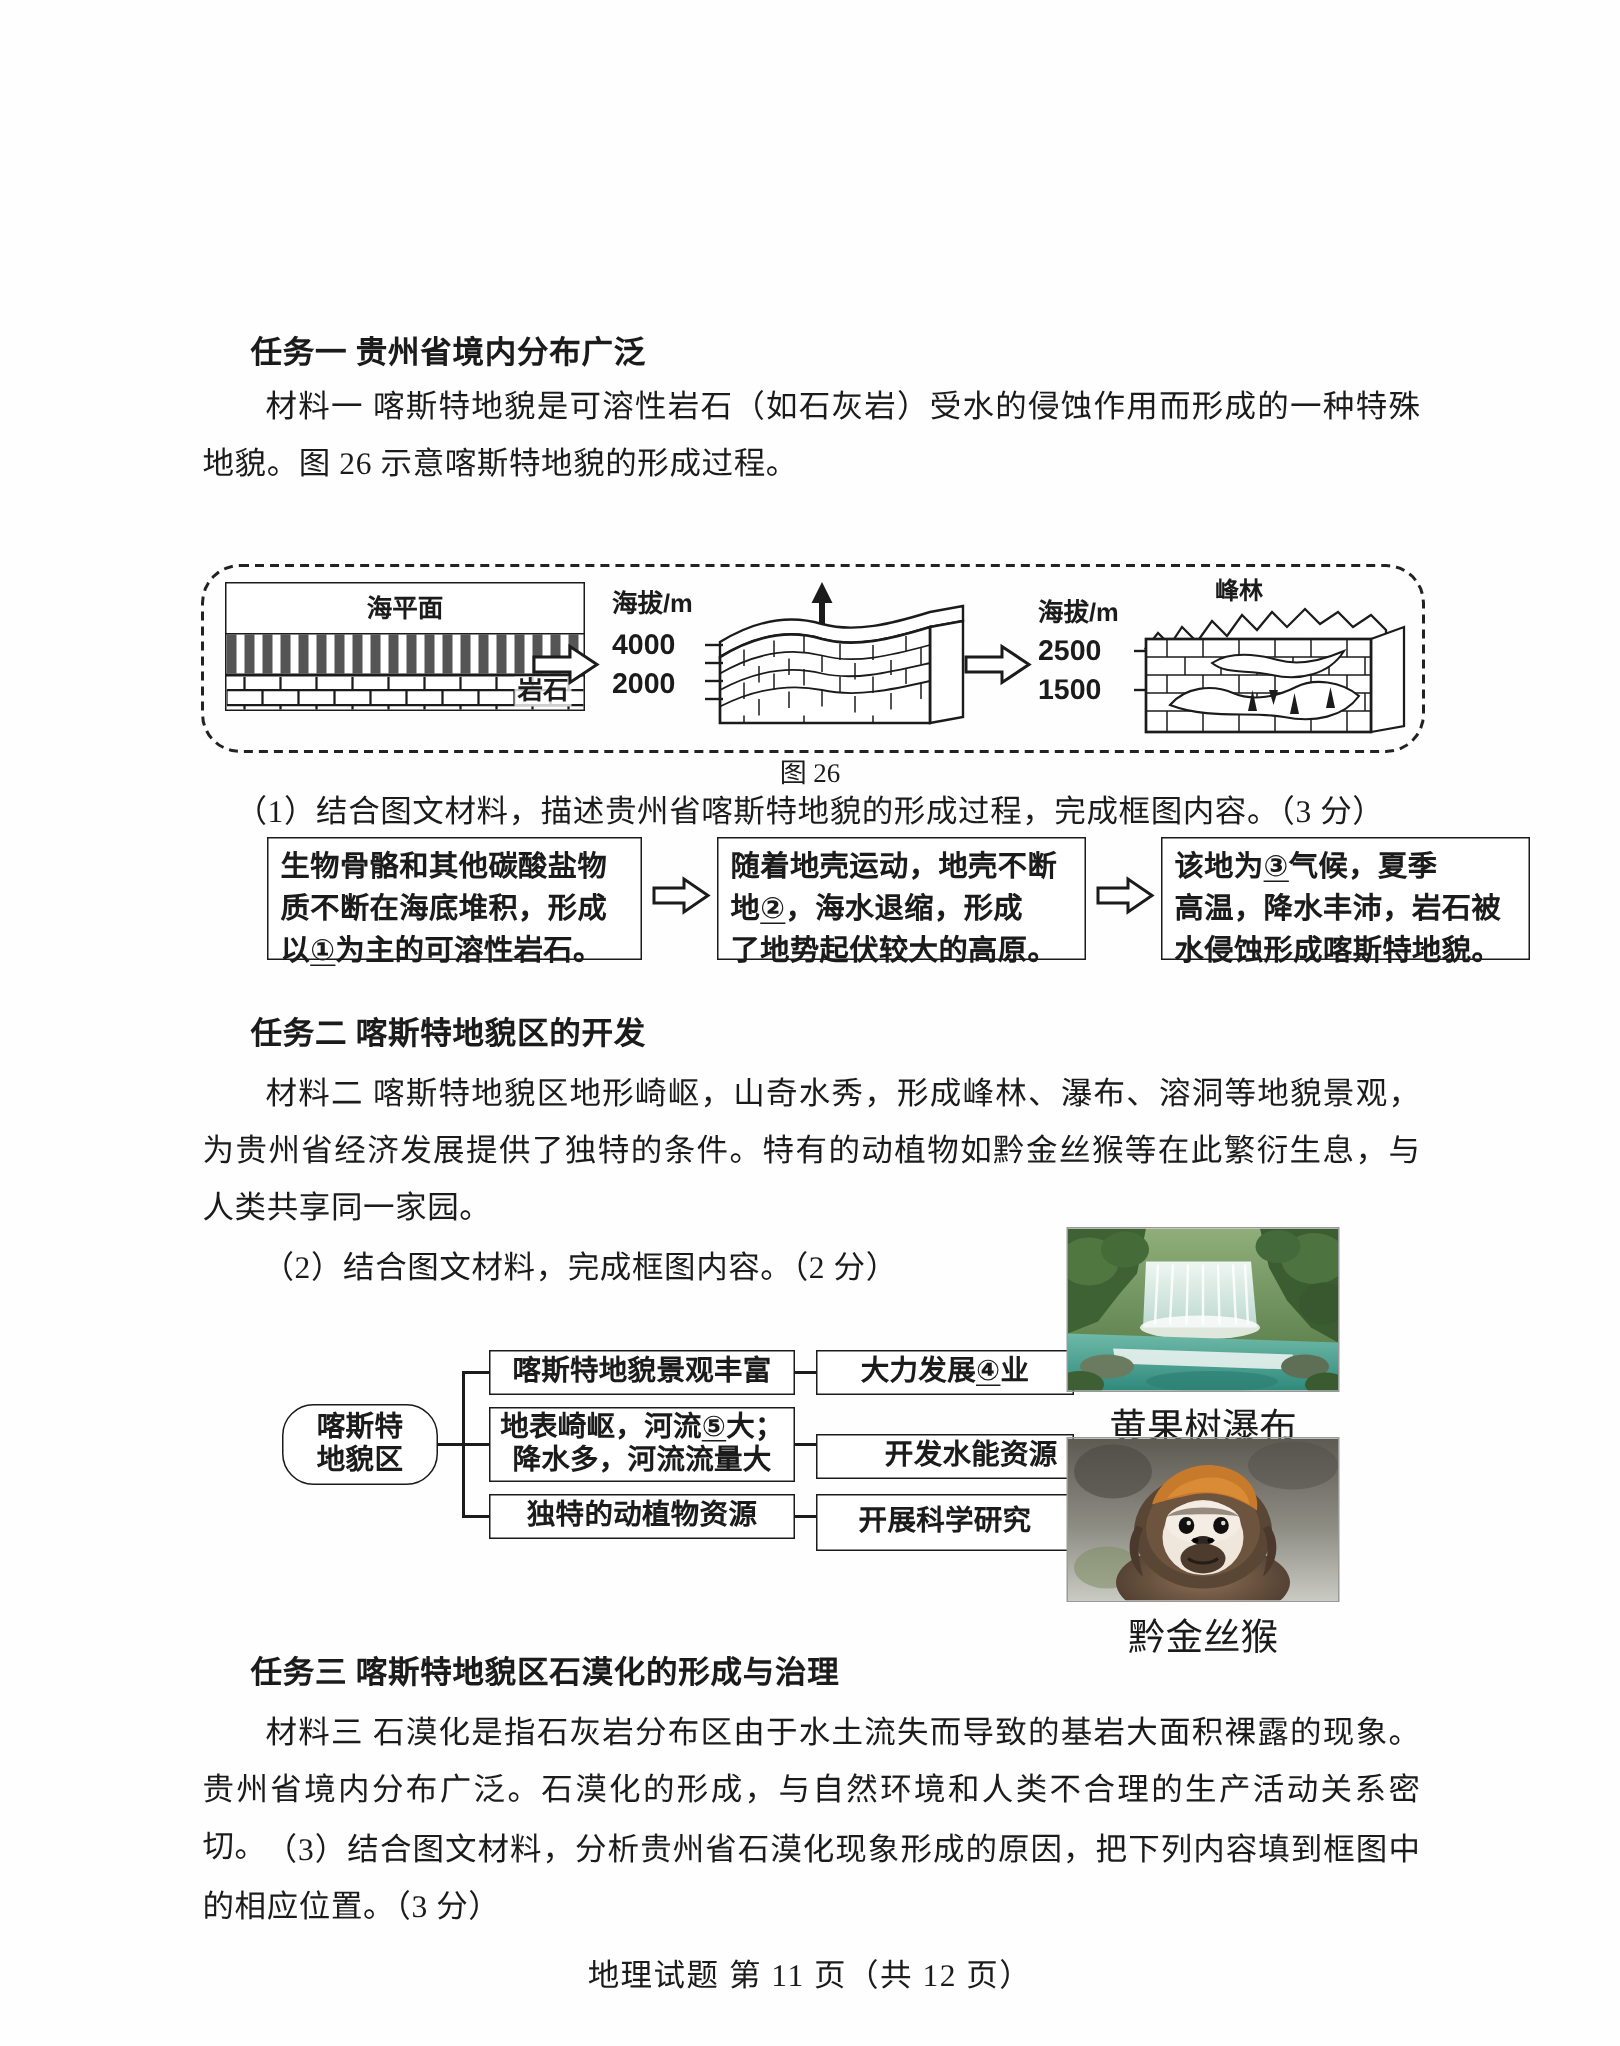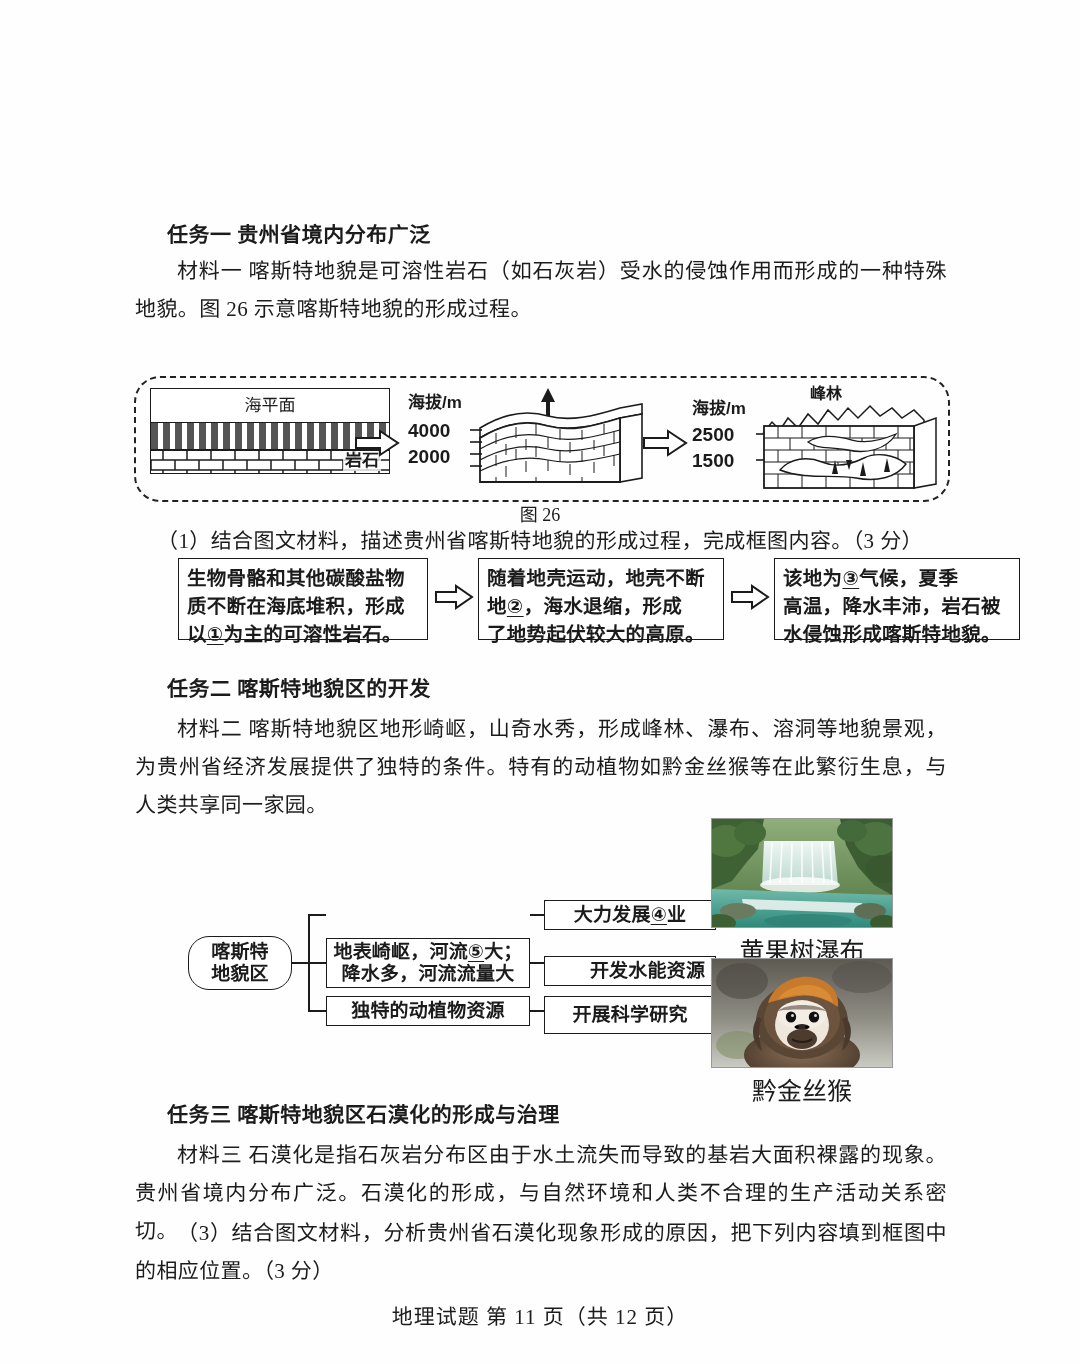--- a/index.html
+++ b/index.html
@@ -49,21 +49,21 @@
 
   
   .p1{ position:absolute; left:14px; top:10px; width:240px; height:100px; }
   .p1 .sea{
     position:absolute; left:0; top:0; width:100%; height:34px;
     border:1.6px solid #1b1b1b; border-bottom:none; background:#fff;
     box-sizing:border-box;
   }
   .p1 .sea span{
     display:block; text-align:center; font-size:17px; line-height:34px;
-    font-family:"Liberation Sans","DejaVu Sans",sans-serif; font-weight:400;
+    font-family:"Liberation Sans","DejaVu Sans",sans-serif; font-weight:700;
   }
   .p1 .sed{
     position:absolute; left:0; top:34px; width:100%; height:28px;
     border:1.6px solid #1b1b1b; box-sizing:border-box; background:#fff;
     background-image:
       repeating-linear-gradient(to right,#555 0 7px,transparent 7px 12px),
       repeating-linear-gradient(to bottom,transparent 0 5px,#fff 5px 7px);
     background-size:12px 7px,100% 7px;
   }
   .p1 .rock{
@@ -410,34 +410,36 @@
       </div>
       <div>高温，降水丰沛，岩石被</div>
       <div>水侵蚀形成喀斯特地貌。</div>
     </div>
   </div>
 
   <div class="task-head" style="left:167px; top:672px;">任务二  喀斯特地貌区的开发</div>
 
   <div class="para indent" style="left:135px; top:710px; width:812px;">材料二  喀斯特地貌区地形崎岖，山奇水秀，形成峰林、瀑布、溶洞等地貌景观，为贵州省经济发展提供了独特的条件。特有的动植物如黔金丝猴等在此繁衍生息，与人类共享同一家园。</div>
 
+  <div class="para" style="left:175px; top:826px; width:770px;">（2）结合图文材料，完成框图内容。（2 分）</div>
 
   <div class="flow2">
 
     <div class="nbox" style="left:0px; top:36px; width:104px; height:54px; flex-direction:column;border-radius:21px;">
       <span>喀斯特</span>
       <span>地貌区</span>
     </div>
 
     <div class="conn" style="left:104px; top:62px; width:16px; height:2px;"></div>
     <div class="conn" style="left:120px; top:14px; width:2px; height:98px;"></div>
     <div class="conn" style="left:120px; top:14px; width:18px; height:2px;"></div>
     <div class="conn" style="left:120px; top:62px; width:18px; height:2px;"></div>
     <div class="conn" style="left:120px; top:110px; width:18px; height:2px;"></div>
 
+    <div class="nbox" style="left:138px; top:0px; width:204px; height:30px;">喀斯特地貌景观丰富</div>
 
     <div class="nbox" style="left:138px; top:38px; width:204px; height:50px; flex-direction:column;">
       <span><span>地表崎岖，河流</span><span class="fill">⑤</span><span>大；</span></span>
       <span>降水多，河流流量大</span>
     </div>
 
     <div class="nbox" style="left:138px; top:96px; width:204px; height:30px;">独特的动植物资源</div>
 
     <div class="conn" style="left:342px; top:14px; width:14px; height:2px;"></div>
     <div class="conn" style="left:342px; top:62px; width:14px; height:2px;"></div>

